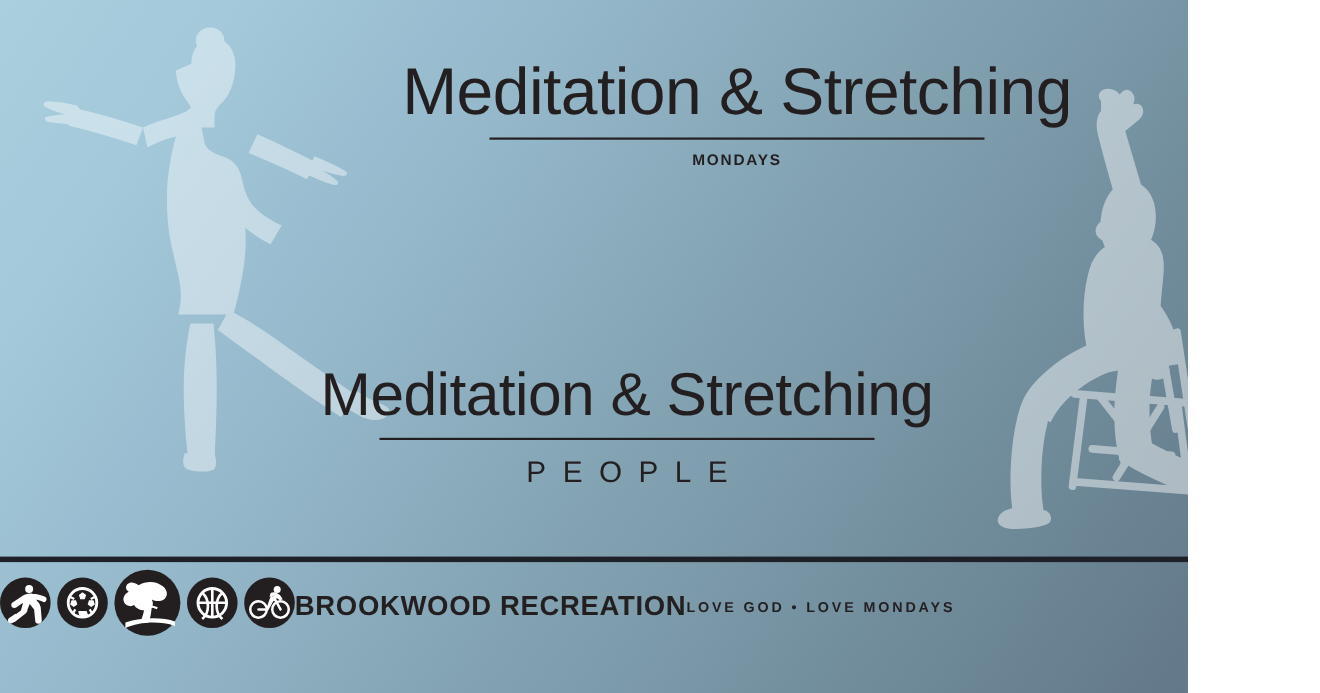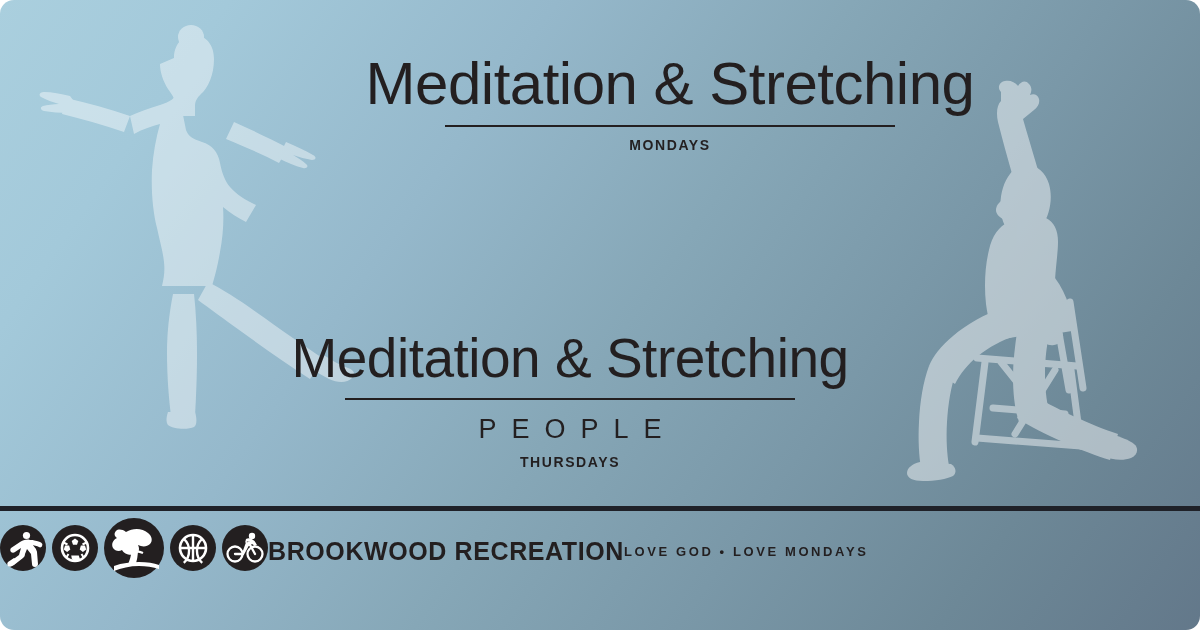--- a/index.html
+++ b/index.html
@@ -7,32 +7,31 @@
     margin: 0;
     padding: 0;
     background: #ffffff;
   }
   body {
     font-family: "Liberation Sans", sans-serif;
   }
 
   #poster {
     position: relative;
-    width: 1200px;
+    width: 1080px;
     height: 630px;
     overflow: hidden;
     background: linear-gradient(125deg,
         #aacfde 0%,
         #a3c9da 14%,
         #95b8cb 34%,
         #86a7b7 52%,
         #7a98a8 68%,
         #6d8897 84%,
         #63788a 100%);
-    border-radius: 14px;
   }
 
   
   .silhouette {
     position: absolute;
     pointer-events: none;
   }
   #dancer-silhouette {
     left: 8px;
     top: 6px;
@@ -367,21 +366,20 @@
   <div id="title-block-primary" class="title-block">
     <div class="headline">Meditation &amp; Stretching</div>
     <div id="title-rule-primary" class="rule"></div>
     <div class="dayline">MONDAYS</div>
   </div>
 
   <div id="title-block-secondary" class="title-block">
     <div class="headline">Meditation &amp; Stretching</div>
     <div id="title-rule-secondary" class="rule"></div>
     <div class="variant">PEOPLE</div>
-    <div class="dayline">THURSDAYS</div>
   </div>
 
   <div id="footer-divider"></div>
 
   <div id="footer-logo">
 
     <div id="logo-icon-row">
 
       <div class="logo-icon">
         <svg viewBox="0 0 46 46" width="46" height="46" aria-hidden="true">

